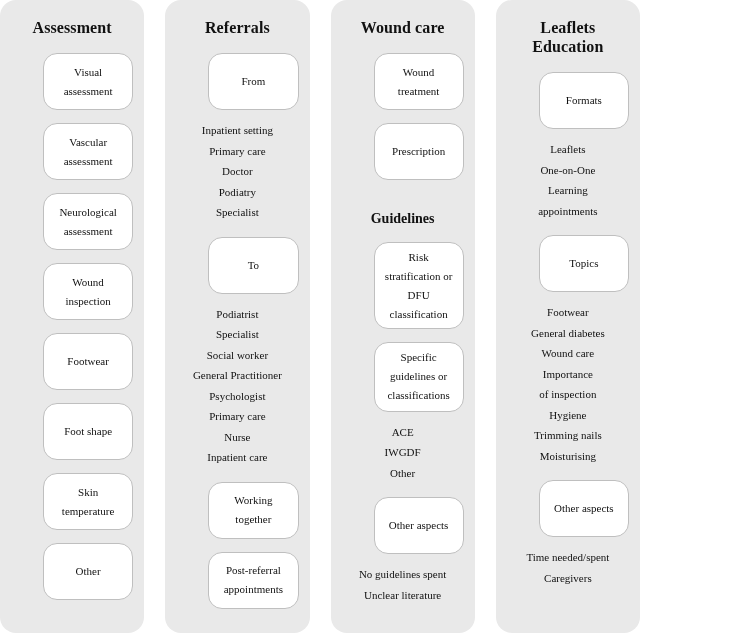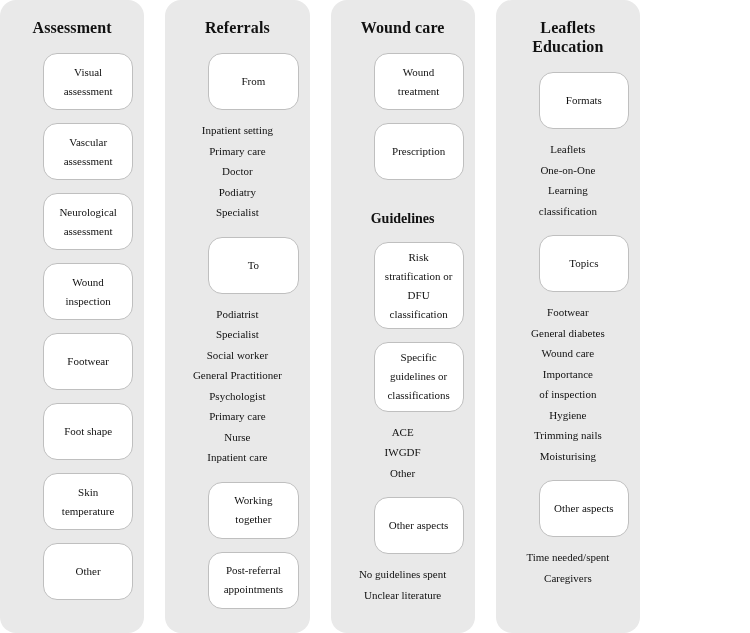--- a/index.html
+++ b/index.html
@@ -178,21 +178,21 @@
     </div>
     <div class="panel">
       <div class="panel-title">Leaflets Education</div>
       <div class="node">
         <span>Formats</span>
       </div>
       <div class="list">
         <div>Leaflets</div>
         <div>One-on-One</div>
         <div>Learning</div>
-        <div>classification</div>
+        <div>appointments</div>
       </div>
       <div class="node">
         <span>Topics</span>
       </div>
       <div class="list">
         <div>Footwear</div>
         <div>General diabetes</div>
         <div>Wound care</div>
         <div>Importance</div>
         <div>of inspection</div>

